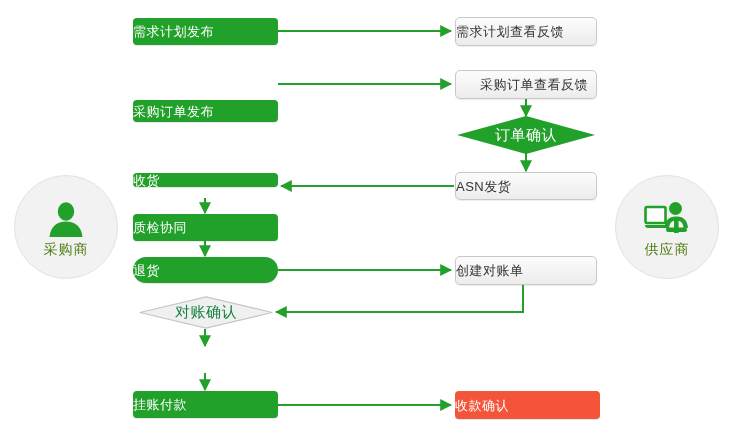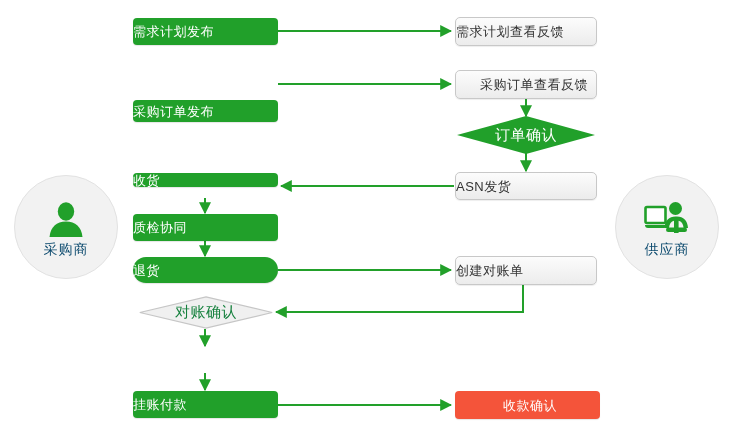--- a/index.html
+++ b/index.html
@@ -33,21 +33,20 @@
     background: #21a02a;
     color: #ffffff;
     border-radius: 4px;
     box-shadow: 0 1px 1px rgba(0,0,0,0.10);
   }
   .node-red {
     background: #f4543a;
     color: #ffffff;
     border-radius: 4px;
     box-shadow: 0 1px 1px rgba(0,0,0,0.10);
-    padding-left: 48px;
   }
   .node-gray {
     background: linear-gradient(#fcfcfc, #ececec);
     color: #333333;
     border: 1px solid #c8c8c8;
     border-radius: 5px;
     box-shadow: 0 1px 1px rgba(0,0,0,0.07);
   }
   
   .diamond {
@@ -102,21 +101,21 @@
   .actor .glyph {
     width: 46px;
     height: 42px;
     display: flex;
     align-items: center;
     justify-content: center;
     margin-bottom: 1px;
   }
   .actor .aname {
     font-size: 14px;
-    color: #0c4a6e;
+    color: #4d7c0f;
     letter-spacing: 1px;
     line-height: 1;
   }
 </style>
 </head>
 <body>
 
 <div id="canvas">
 
   <svg id="links" viewBox="0 0 731 436" xmlns="http://www.w3.org/2000/svg">

